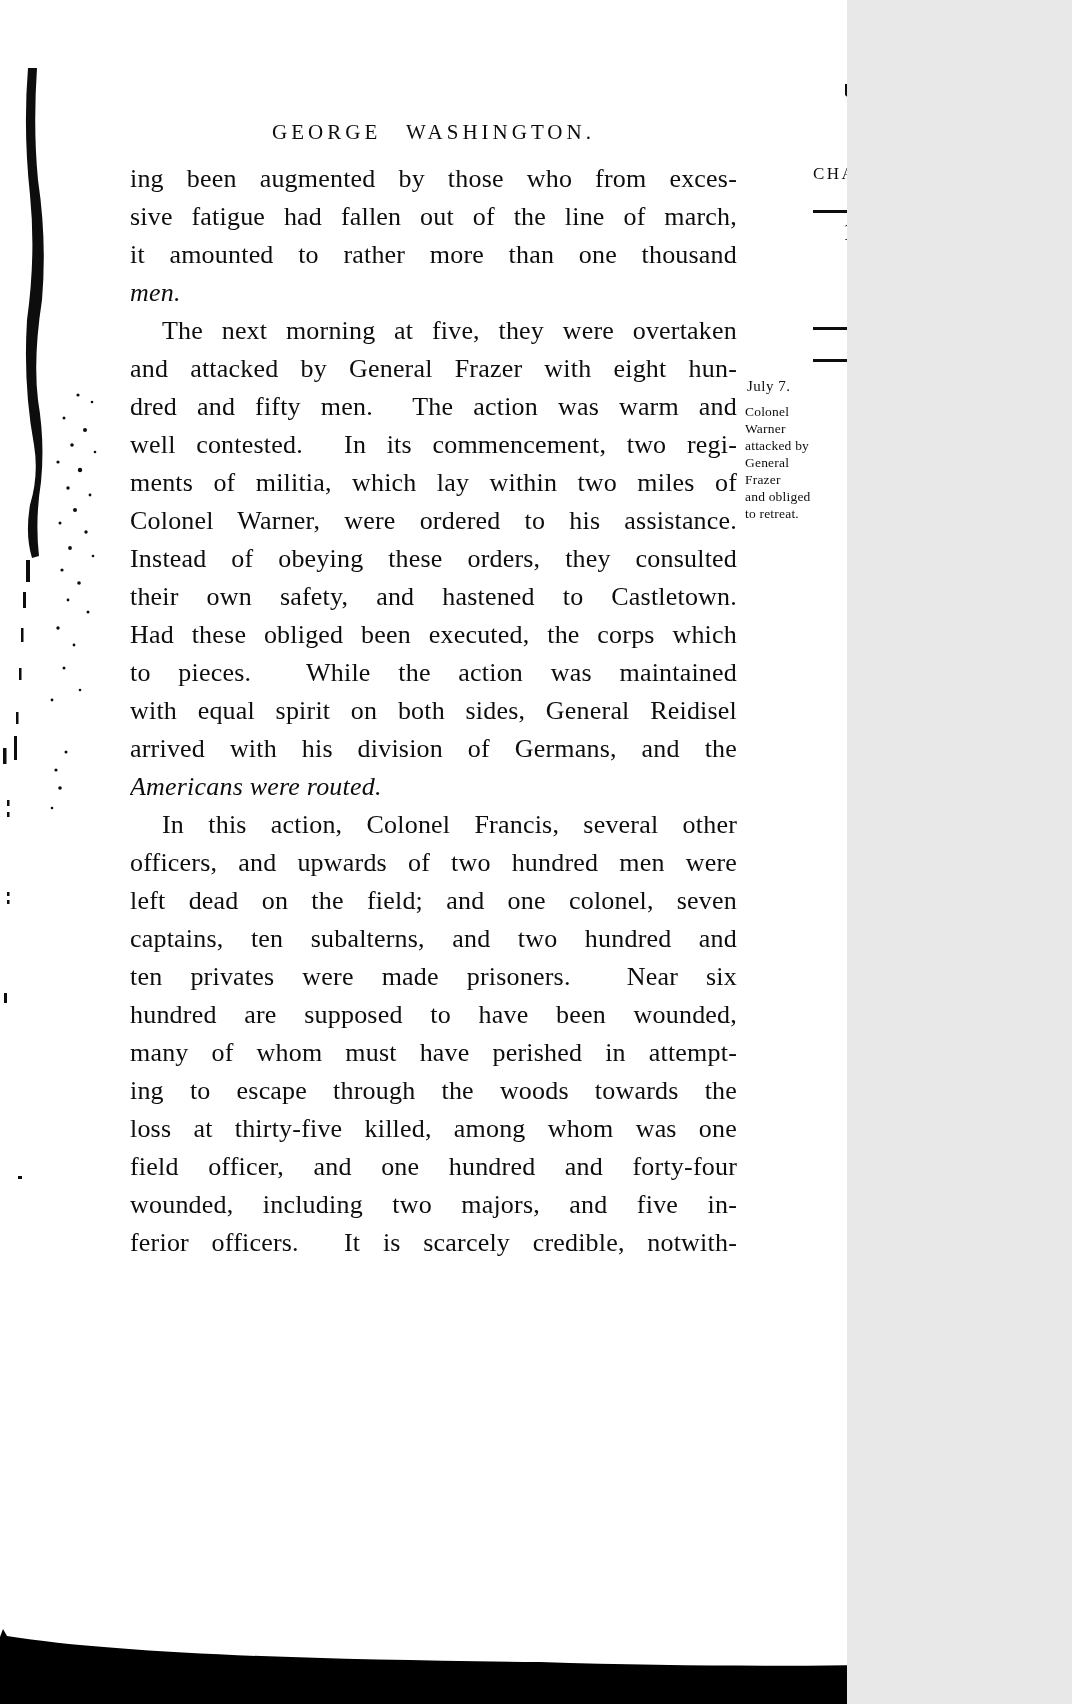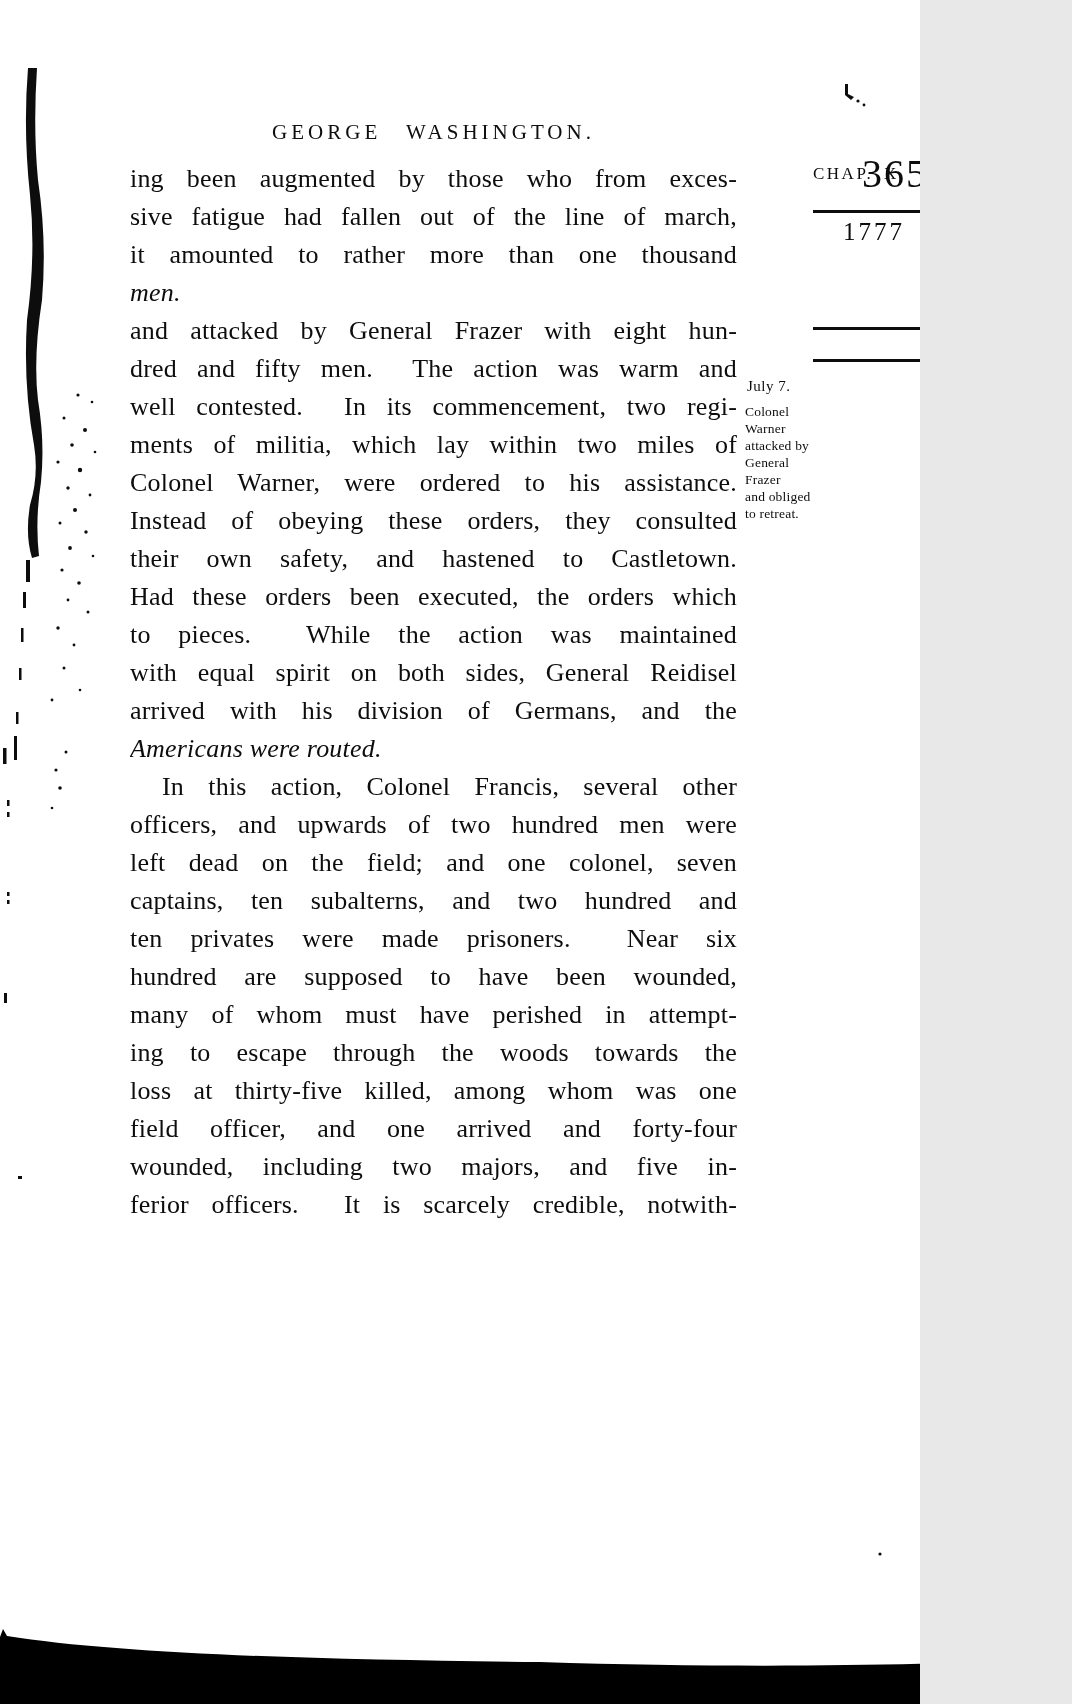--- a/index.html
+++ b/index.html
@@ -2,21 +2,21 @@
 <html style="--ink: #0d0d0d; --paper: #ffffff;"><head>
 <meta charset="utf-8">
 <style>
   :root{
     --ink:#0d0d0d;
     --paper:#ffffff;
   }
   html,body{margin:0;padding:0;background:#e8e8e8;}
   .page{
     position:relative;
-    width:920px;height:1704px;
+    width:847px;height:1704px;
     background:var(--paper);
     overflow:hidden;
     font-family:"Liberation Serif", serif;
     color:var(--ink);
   }
   
   .running-header{
     position:absolute;left:130px;top:120px;width:607px;
     text-align:center;
     font-size:21px;letter-spacing:4px;word-spacing:16px;
@@ -143,42 +143,43 @@
   </svg>
 
   <div class="running-header">GEORGE  WASHINGTON.</div>
   <div class="page-number">365</div>
 
   <div class="body-text">
       <div class="line">ing been augmented by those who from exces-</div>
       <div class="line">sive fatigue had fallen out of the line of march,</div>
       <div class="line">it amounted to rather more than one thousand</div>
       <div class="line no-justify">men.</div>
+      <div class="line indent">The next morning at five, they were overtaken</div>
       <div class="line">and attacked by General Frazer with eight hun-</div>
       <div class="line">dred and fifty men.  The action was warm and</div>
       <div class="line">well contested.  In its commencement, two regi-</div>
       <div class="line">ments of militia, which lay within two miles of</div>
       <div class="line">Colonel Warner, were ordered to his assistance.</div>
       <div class="line">Instead of obeying these orders, they consulted</div>
       <div class="line">their own safety, and hastened to Castletown.</div>
-      <div class="line">Had these orders been executed, the orders which</div>
+      <div class="line">Had these obliged been executed, the corps which</div>
       <div class="line">to pieces.  While the action was maintained</div>
       <div class="line">with equal spirit on both sides, General Reidisel</div>
       <div class="line">arrived with his division of Germans, and the</div>
       <div class="line no-justify">Americans were routed.</div>
       <div class="line indent">In this action, Colonel Francis, several other</div>
       <div class="line">officers, and upwards of two hundred men were</div>
       <div class="line">left dead on the field; and one colonel, seven</div>
       <div class="line">captains, ten subalterns, and two hundred and</div>
       <div class="line">ten privates were made prisoners.  Near six</div>
       <div class="line">hundred are supposed to have been wounded,</div>
       <div class="line">many of whom must have perished in attempt-</div>
       <div class="line">ing to escape through the woods towards the</div>
       <div class="line">loss at thirty-five killed, among whom was one</div>
-      <div class="line">field officer, and one arrived and forty-four</div>
+      <div class="line">field officer, and one hundred and forty-four</div>
       <div class="line">wounded, including two majors, and five in-</div>
       <div class="line">ferior officers.  It is scarcely credible, notwith-</div>
     </div>
 
   <div class="margin-col">
     <div class="chapter-label">CHAP. X</div>
     <div class="rule rule-chapter"></div>
     <div class="year-label">1777</div>
     <div class="rule rule-date-top"></div>
     <div class="date-label">July 7.</div>

